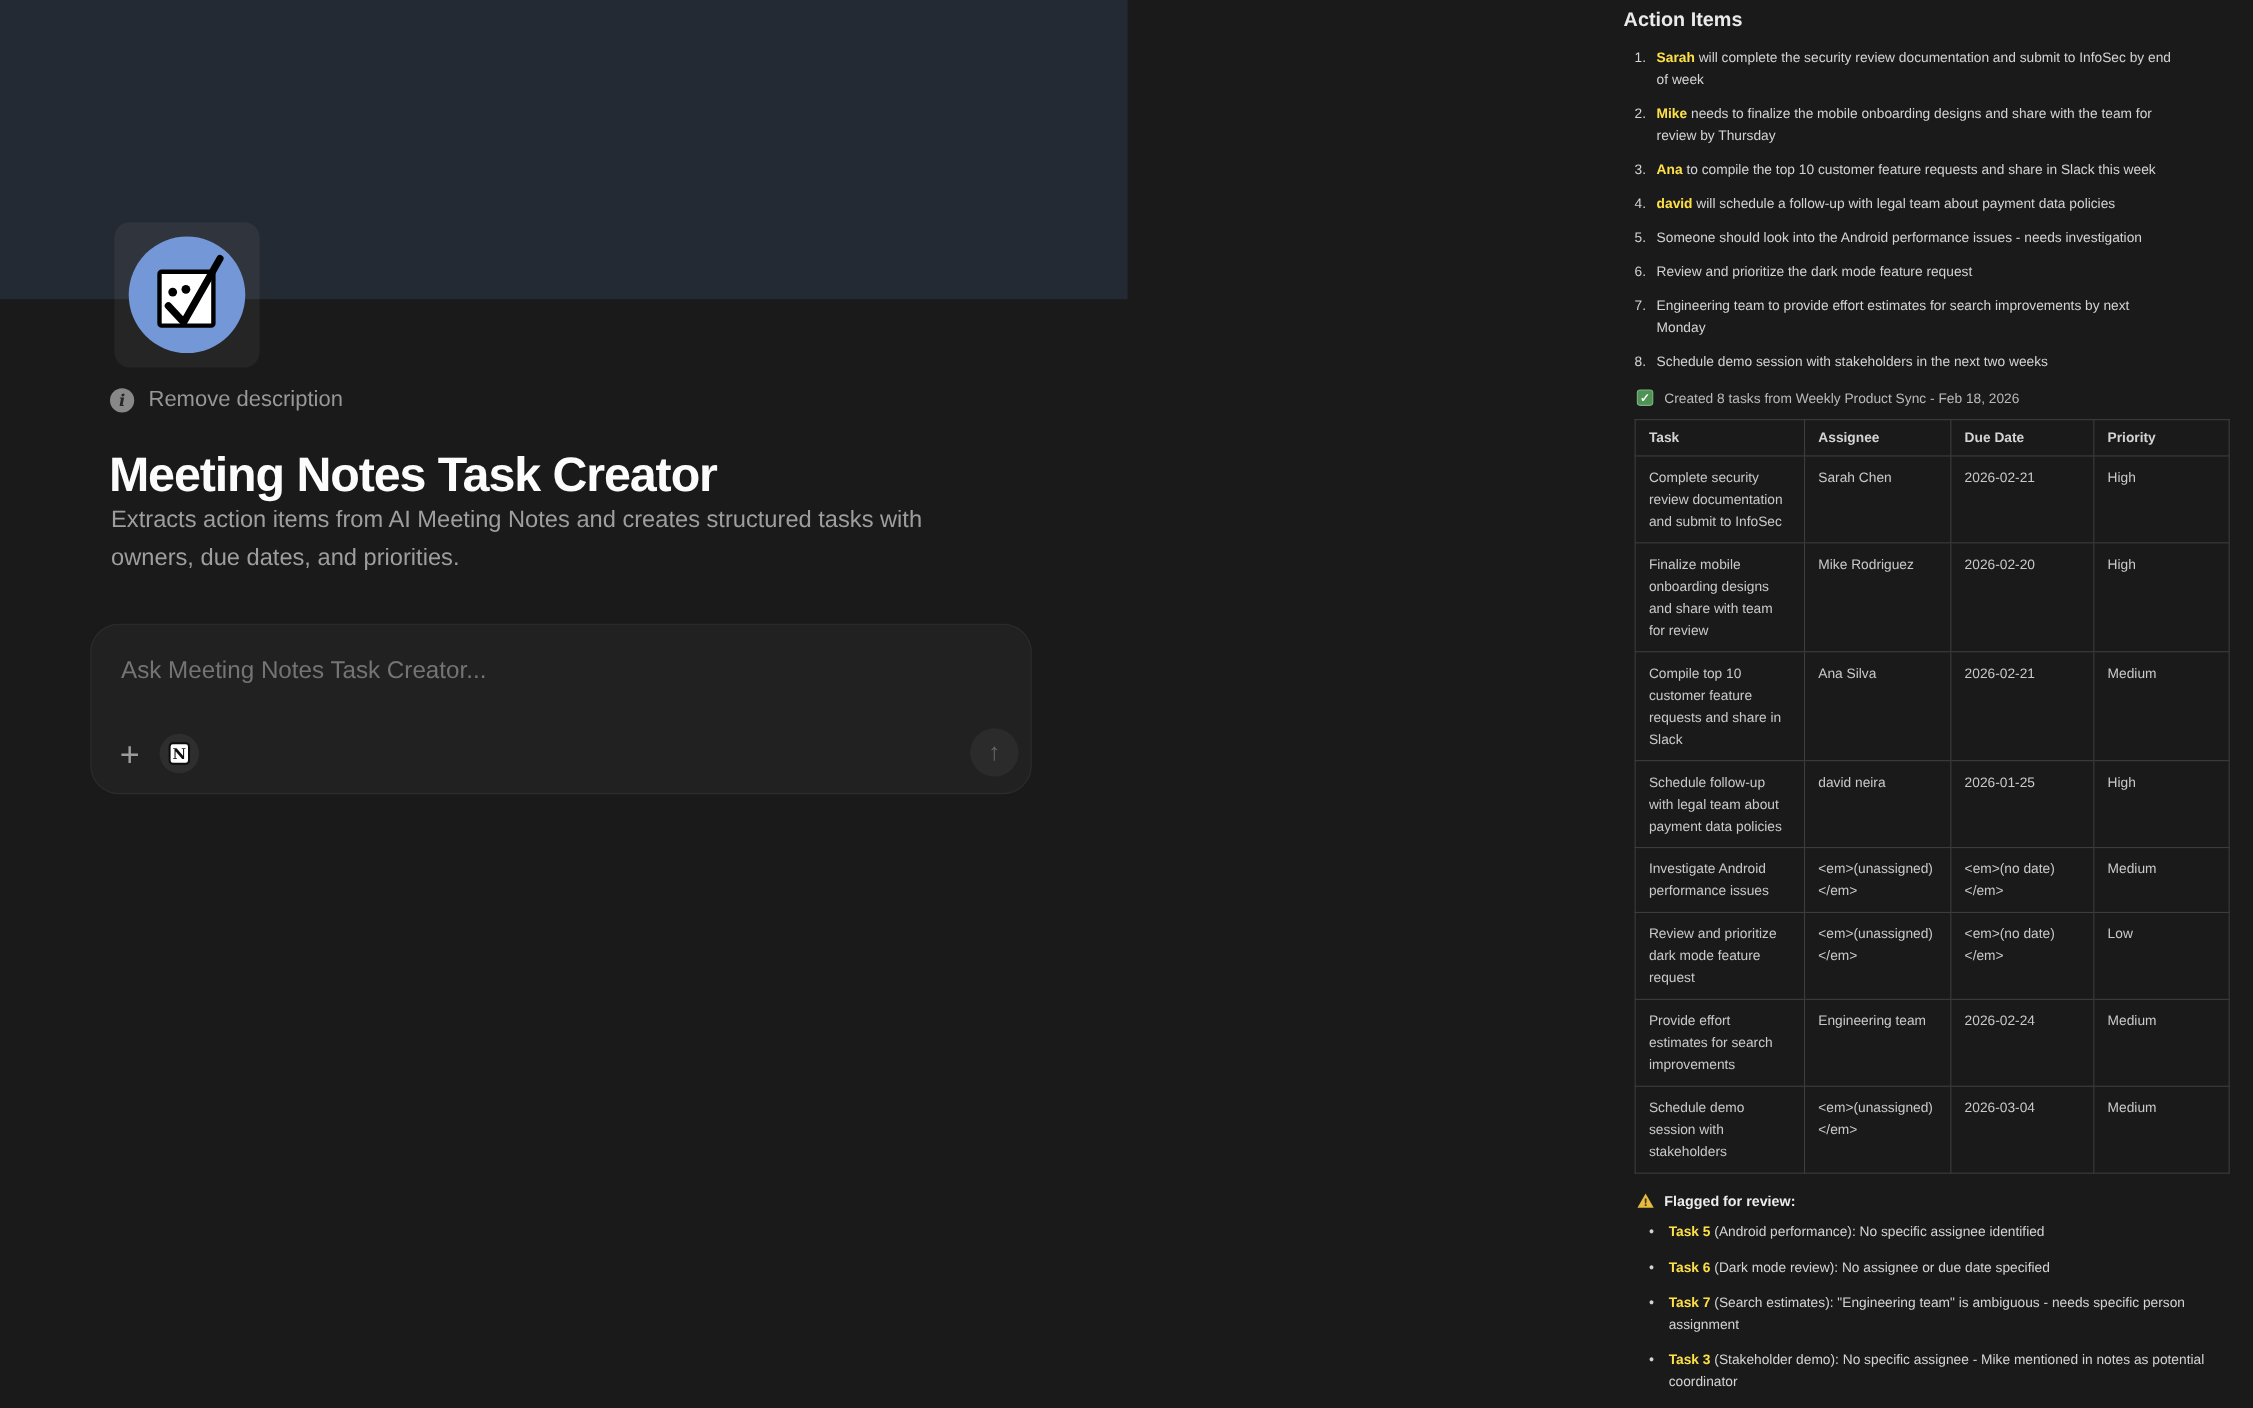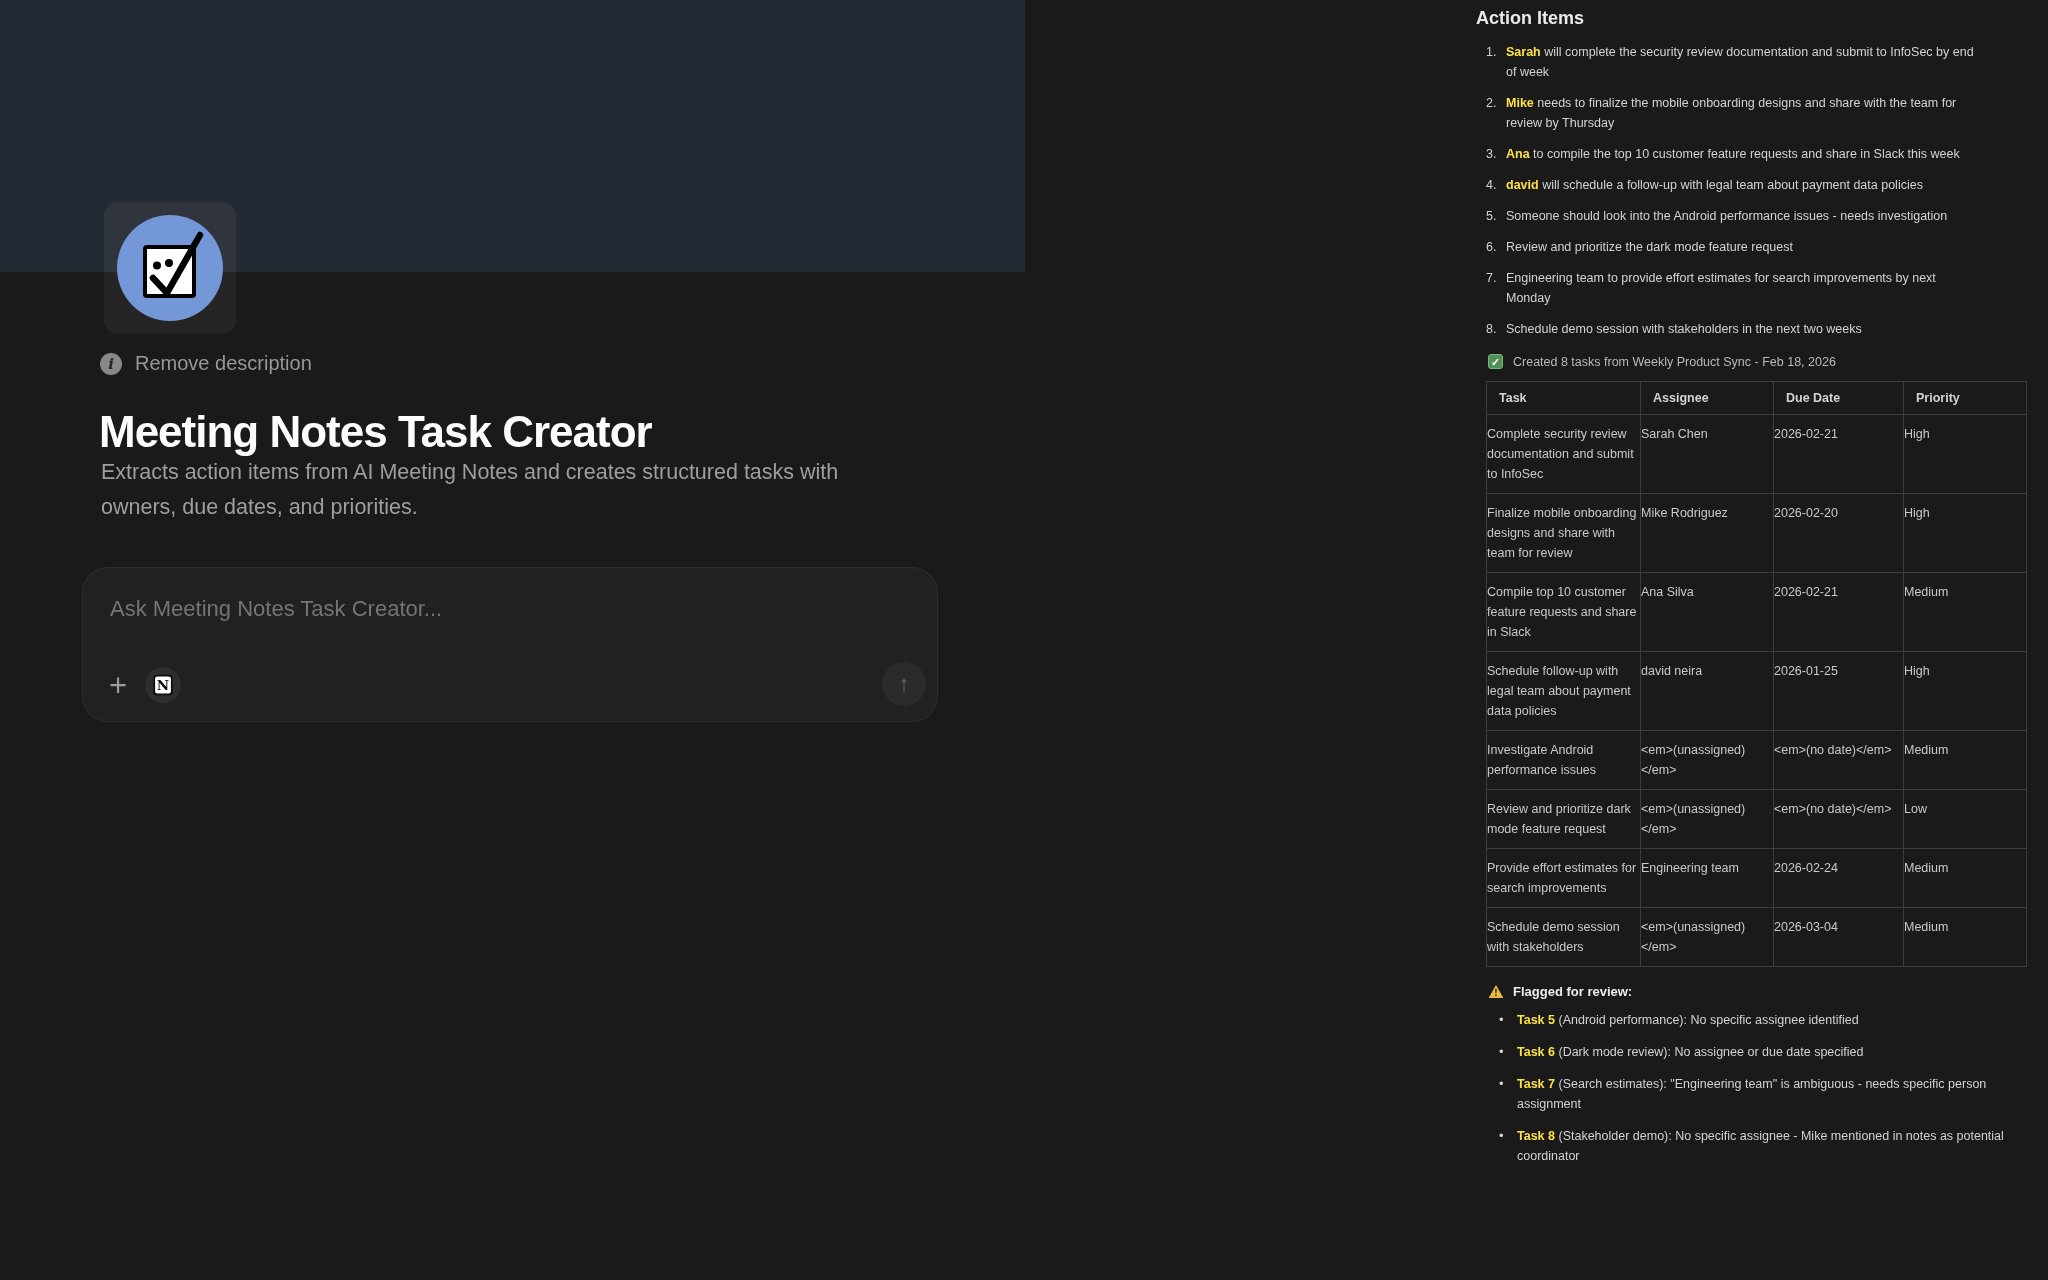--- a/index.html
+++ b/index.html
@@ -75,21 +75,21 @@
   .status-line { display:flex; align-items:center; gap:10px; margin:15px 0 12px 12px; font-size:12.5px; color:#b9b9b9; }
   .check-icon {
     flex:none; width:15px; height:15px; border-radius:3px;
     background:#4e9254; border:1px solid #7ab37e; color:#ffffff;
     font-size:11px; line-height:14px; text-align:center; font-weight:700;
   }
 
   .task-table { margin-left:10px; border-collapse:collapse; table-layout:fixed; width:540px;
     font-size:12.5px; line-height:20px; color:#c9c9c9; }
   .task-table th, .task-table td { border:1px solid #3d3d3d; text-align:left; vertical-align:top;
-    padding:9px 0; overflow-wrap:anywhere; }
+    padding:9px 12px; overflow-wrap:anywhere; }
   .task-table th { font-weight:700; color:#d4d4d4; padding:6px 12px; }
 
   .flag-head { display:flex; align-items:center; gap:9px; margin:17px 0 11px 12px;
     font-size:13px; font-weight:700; color:#ececec; }
   .flag-row { display:flex; margin:0 0 12px 23px; max-width:508px; font-size:12.5px; line-height:20px; color:#d3d3d3; }
   .flag-bullet { flex:none; width:18px; font-size:13px; color:#d3d3d3; }
 </style>
 </head>
 <body>
 
@@ -251,18 +251,18 @@
         <div class="flag-row">
           <span class="flag-bullet">•</span>
           <span class="flag-text"><b>Task 6</b> (Dark mode review): No assignee or due date specified</span>
         </div>
         <div class="flag-row">
           <span class="flag-bullet">•</span>
           <span class="flag-text"><b>Task 7</b> (Search estimates): "Engineering team" is ambiguous - needs specific person assignment</span>
         </div>
         <div class="flag-row">
           <span class="flag-bullet">•</span>
-          <span class="flag-text"><b>Task 8</b> (Stakeholder demo): No specific assignee - Mike mentioned in notes as potential coordinator</span>
+          <span class="flag-text"><b>Task 3</b> (Stakeholder demo): No specific assignee - Mike mentioned in notes as potential coordinator</span>
         </div>
       </div>
   </div>
 
 </div>
 
 </body></html>

